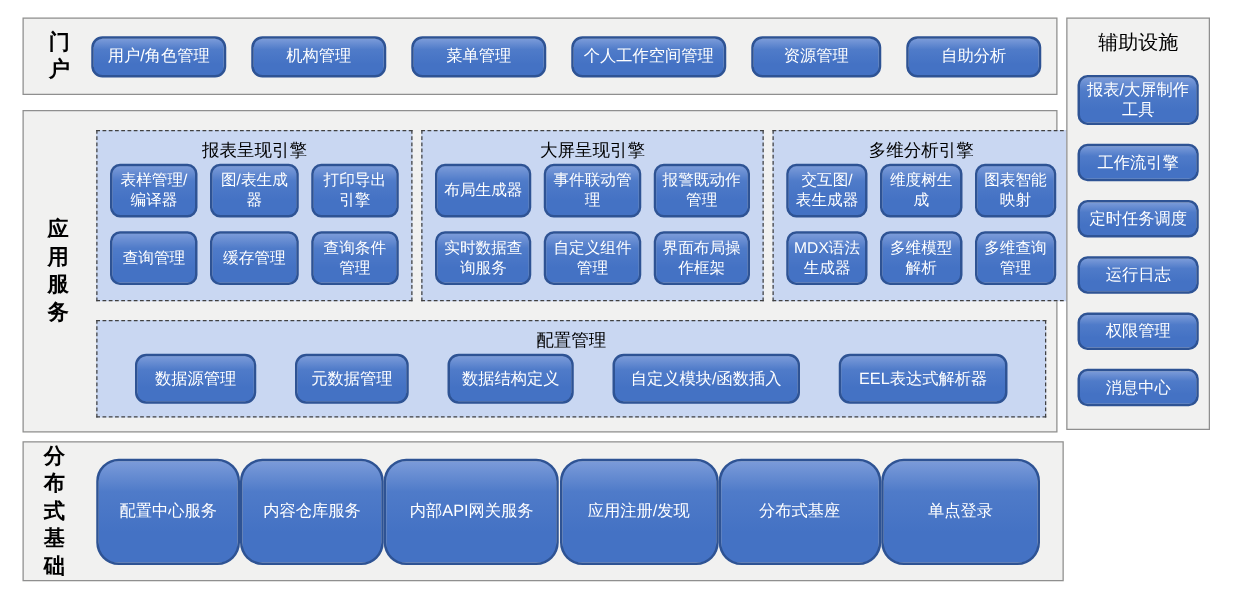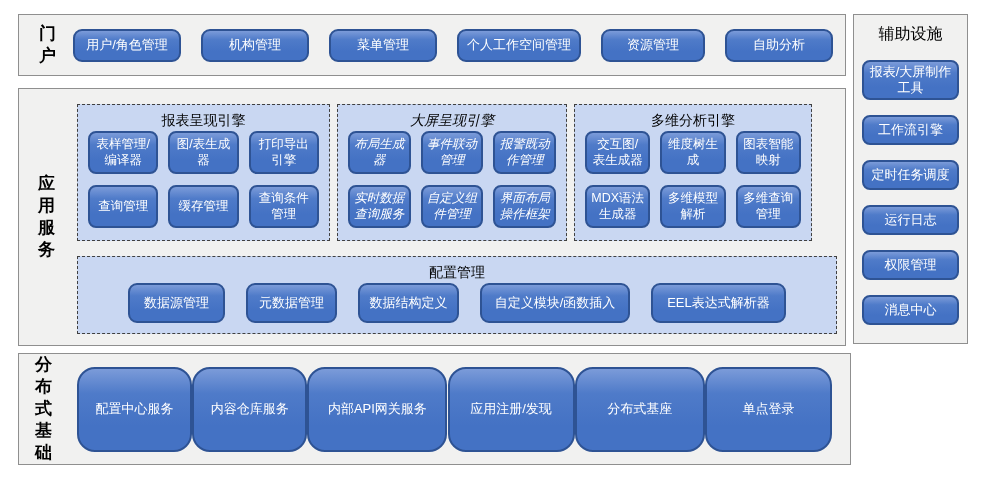--- a/index.html
+++ b/index.html
@@ -35,38 +35,38 @@
   }
 
   
   .portal-row{flex:1;display:flex;justify-content:space-between;align-items:center;padding-right:26px;gap:20px;}
   .portal-row .btn{height:33px;width:108px;}
   .portal-row .btn:nth-child(4){width:124px;}
   .portal-row .btn:nth-child(5){width:104px;}
 
   
   .app-content{flex:1;padding:15px 8px 0 0;display:flex;flex-direction:column;}
-  .engines{display:flex;gap:7px;margin-left:6px;}
+  .engines{display:flex;gap:7px;margin-left:6px;justify-content:space-between;}
   .group{
     box-sizing:border-box;background:#c9d7f2;border:1px dashed #404040;
     padding:4px 10px 10px 10px;display:flex;flex-direction:column;
   }
   .engine{height:137px;}
   .engine-0{width:253px;}
-  .engine-1{width:230px;font-style:italic;}
+  .engine-1{width:274px;}
   .engine-2{width:238px;}
   .group-title{font-size:14px;text-align:center;flex:0 0 22px;line-height:22px;}
   .engine-grid{
     flex:1;display:grid;grid-template-columns:repeat(3,1fr);
     grid-template-rows:43px 43px;gap:11px 10px;
   }
   .engine-grid .btn{font-size:12.5px;border-radius:8px;}
 
   .config{width:760px;height:78px;margin:15px 0 0 6px;}
-  .config-row{flex:1;display:flex;justify-content:center;align-items:center;gap:21px;}
+  .config-row{flex:1;display:flex;justify-content:center;align-items:center;gap:31px;}
   .config-row .btn{height:40px;}
   .cfg-w0{width:97px;}
   .cfg-w1{width:91px;}
   .cfg-w2{width:101px;}
   .cfg-w3{width:150px;}
   .cfg-w4{width:135px;}
 
   
   .aux-title{font-weight:normal;font-size:16px;margin-top:9px;}
   .sec-aux .btn{width:97px;min-height:30px;margin-top:15px;border-radius:8px;}

